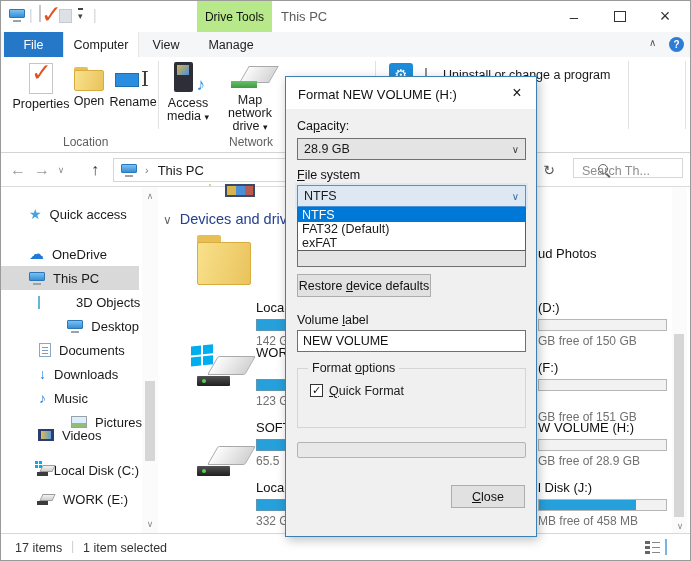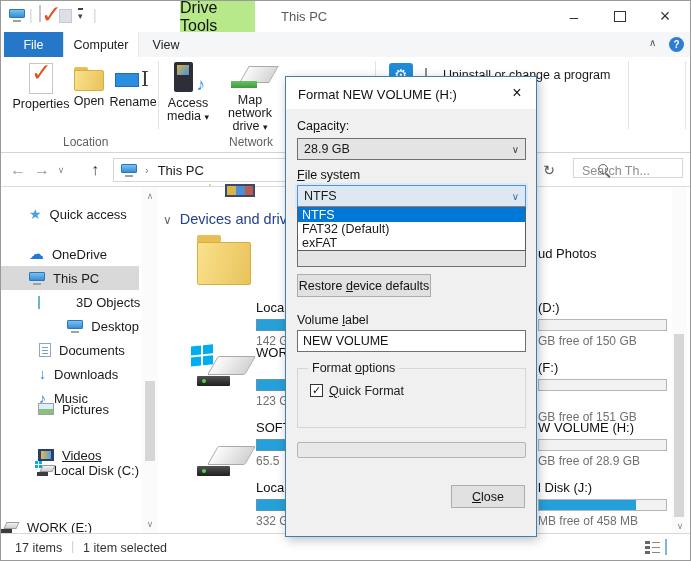--- a/index.html
+++ b/index.html
@@ -3,21 +3,21 @@
 <meta charset="utf-8">
 <style>
   html,body{margin:0;padding:0;background:#e8e8e8;font-family:"Liberation Sans","DejaVu Sans",sans-serif;}
   #app{position:relative;width:691px;height:561px;background:#fff;border:1px solid #9a9a9a;box-sizing:border-box;overflow:hidden;font-size:13px;color:#1a1a1a;}
   .abs{position:absolute;}
   .noselect{user-select:none;}
   .u{text-decoration:underline;}
   
   .titlebar{position:absolute;left:0;top:0;width:100%;height:31px;background:#fff;}
   .qat-sep{color:#cfd6dd;font-size:14px;}
-  .drive-tools-tab{position:absolute;left:179px;top:0;width:75px;height:31px;background:#b7e98a;display:flex;align-items:center;justify-content:center;font-size:16px;color:#111;}
+  .drive-tools-tab{position:absolute;left:196px;top:0;width:75px;height:31px;background:#b7e98a;display:flex;align-items:center;justify-content:center;font-size:12px;color:#111;}
   .win-title{position:absolute;left:280px;top:8px;color:#5b5b5b;font-size:13px;}
   .winbtn{position:absolute;top:0;width:34px;height:30px;display:flex;align-items:center;justify-content:center;color:#333;}
   .maxbox{width:10px;height:9px;border:1px solid #333;}
   
   .tabrow{position:absolute;left:0;top:31px;width:100%;height:25px;background:#f5f6f7;border-bottom:1px solid #e4e4e4;}
   .tab{position:absolute;top:0;height:25px;display:flex;align-items:center;justify-content:center;font-size:12.5px;color:#222;text-align:center;}
   .tab-file{left:3px;width:59px;background:#2577c8;color:#fff;}
   .tab-computer{left:62px;width:76px;background:#fff;border-left:1px solid #e6e6e6;border-right:1px solid #e6e6e6;box-sizing:border-box;}
   .helpcirc{position:absolute;width:15px;height:15px;border-radius:50%;background:#2e7cd6;color:#fff;font-size:10px;font-weight:bold;display:flex;align-items:center;justify-content:center;}
   
@@ -143,20 +143,21 @@
     <div class="winbtn" style="left:602px;">
         <span class="maxbox"></span>
       </div>
     <div class="winbtn" style="left:647px;font-size:18px;">×</div>
   </div>
 
   <div class="tabrow">
     <div class="tab tab-file">File</div>
     <div class="tab tab-computer">Computer</div>
     <div class="tab" style="left:138px;width:54px;">View</div>
+    <div class="tab" style="left:192px;width:76px;">Manage</div>
     <span class="abs" style="left:648px;top:5px;font-size:10px;color:#555;">∧</span>
     <span class="helpcirc" style="left:668px;top:5px;">?</span>
   </div>
 
   <div class="ribbon">
     <div class="rbtn" style="left:14px;top:6px;width:52px;">
       <span class="ic-props"></span>
       <span class="rlabel">Properties</span>
     </div>
     <div class="rbtn" style="left:68px;top:10px;width:40px;">
@@ -239,35 +240,35 @@
       <span class="lbl">Documents</span>
     </div>
     <div class="sbitem" style="top:175px;padding-left:38px;">
       <span class="glyphic" style="color:#2a7fd4;font-size:14px;">↓</span>
       <span class="lbl">Downloads</span>
     </div>
     <div class="sbitem" style="top:199px;padding-left:38px;">
       <span class="glyphic" style="color:#2a7fd4;font-size:14px;">♪</span>
       <span class="lbl">Music</span>
     </div>
-    <div class="sbitem" style="top:210px;padding-left:37px;">
+    <div class="sbitem" style="top:223px;padding-left:37px;margin-left:33px;">
       <span class="ic-pic"></span>
       <span class="lbl">Pictures</span>
     </div>
-    <div class="sbitem" style="top:256px;padding-left:37px;text-decoration:underline;">
+    <div class="sbitem" style="top:236px;padding-left:37px;">
       <span class="ic-vid"></span>
       <span class="lbl">Videos</span>
     </div>
     <div class="sbitem" style="top:271px;padding-left:36px;">
       <span class="ic-hdd">
           <span class="wl"></span>
         </span>
       <span class="lbl">Local Disk (C:)</span>
     </div>
-    <div class="sbitem" style="top:328px;">
+    <div class="sbitem" style="top:300px;padding-left:36px;">
       <span class="ic-hdd"></span>
       <span class="lbl">WORK (E:)</span>
     </div>
   </div>
   <div class="sb-scroll">
     <span class="scroll-arrow" style="top:2px;">∧</span>
     <span class="scroll-thumb" style="top:194px;height:80px;"></span>
     <span class="scroll-arrow" style="top:330px;">∨</span>
   </div>
 

